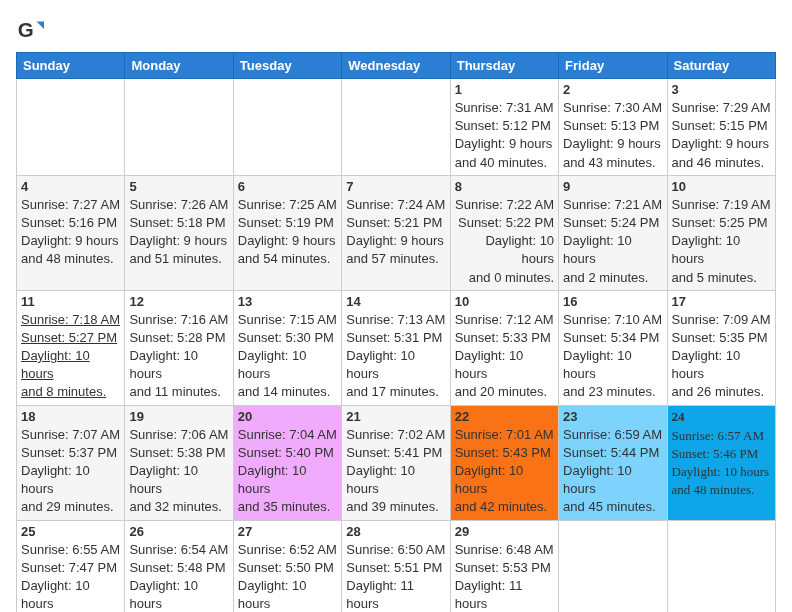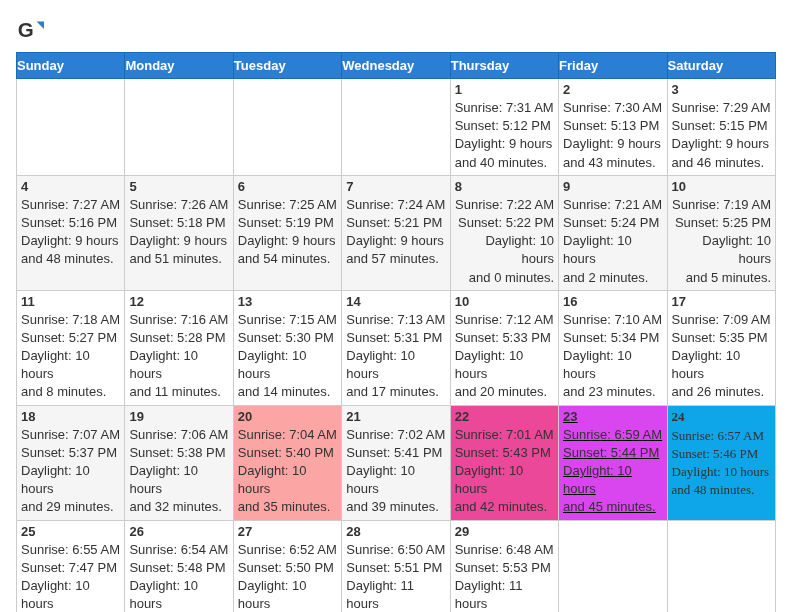--- a/index.html
+++ b/index.html
@@ -51,21 +51,21 @@
     .calendar {
       width: 100%;
       border-collapse: collapse;
       border: 1px solid #ccc;
     }
     .calendar th {
       background-color: #2a7fd4;
       color: #fff;
       font-size: 13px;
       font-weight: bold;
-      padding: 5px 0;
+      padding: 5px 6px;
       text-align: left;
       border: 1px solid #1a6bb5;
     }
     .calendar td {
       vertical-align: top;
       border: 1px solid #ccc;
       padding: 3px 4px;
       width: 108px;
       min-height: 80px;
       background: #fff;
@@ -187,30 +187,30 @@
         </td>
         <td style="background-color: rgb(245, 245, 245);">
           <span class="day-number">9</span>
           <div class="day-info" style="white-space: pre-line;">Sunrise: 7:21 AM
 Sunset: 5:24 PM
 Daylight: 10 hours
 and 2 minutes.</div>
         </td>
         <td style="background-color: rgb(245, 245, 245);">
           <span class="day-number">10</span>
-          <div class="day-info" style="white-space: pre-line; text-align: right;">Sunrise: 7:19 AM
+          <div class="day-info" style="white-space: pre-line;">Sunrise: 7:19 AM
 Sunset: 5:25 PM
 Daylight: 10 hours
 and 5 minutes.</div>
         </td>
       </tr>
       <tr>
         <td>
           <span class="day-number">11</span>
-          <div class="day-info" style="white-space: pre-line;">Sunrise: 7:18 AM
+          <div class="day-info" style="white-space: pre-line; text-decoration: underline;">Sunrise: 7:18 AM
 Sunset: 5:27 PM
 Daylight: 10 hours
 and 8 minutes.</div>
         </td>
         <td>
           <span class="day-number">12</span>
           <div class="day-info" style="white-space: pre-line;">Sunrise: 7:16 AM
 Sunset: 5:28 PM
 Daylight: 10 hours
 and 11 minutes.</div>
@@ -259,42 +259,42 @@
 Daylight: 10 hours
 and 29 minutes.</div>
         </td>
         <td style="background-color: rgb(245, 245, 245);">
           <span class="day-number">19</span>
           <div class="day-info" style="white-space: pre-line;">Sunrise: 7:06 AM
 Sunset: 5:38 PM
 Daylight: 10 hours
 and 32 minutes.</div>
         </td>
-        <td style="background-color: #fca5a5;">
+        <td style="background-color: #f0abfc;">
           <span class="day-number">20</span>
           <div class="day-info" style="white-space: pre-line;">Sunrise: 7:04 AM
 Sunset: 5:40 PM
 Daylight: 10 hours
 and 35 minutes.</div>
         </td>
         <td style="background-color: rgb(245, 245, 245);">
           <span class="day-number">21</span>
           <div class="day-info" style="white-space: pre-line;">Sunrise: 7:02 AM
 Sunset: 5:41 PM
 Daylight: 10 hours
 and 39 minutes.</div>
         </td>
-        <td style="background-color: #ec4899;">
+        <td style="background-color: #f97316;">
           <span class="day-number">22</span>
           <div class="day-info" style="white-space: pre-line;">Sunrise: 7:01 AM
 Sunset: 5:43 PM
 Daylight: 10 hours
 and 42 minutes.</div>
         </td>
-        <td style="background-color: #d946ef; text-decoration: underline;">
+        <td style="background-color: #7dd3fc;">
           <span class="day-number">23</span>
           <div class="day-info" style="white-space: pre-line;">Sunrise: 6:59 AM
 Sunset: 5:44 PM
 Daylight: 10 hours
 and 45 minutes.</div>
         </td>
         <td style="background-color: #0ea5e9; font-family: Liberation Serif, serif;">
           <span class="day-number">24</span>
           <div class="day-info" style="white-space: pre-line;">Sunrise: 6:57 AM
 Sunset: 5:46 PM

